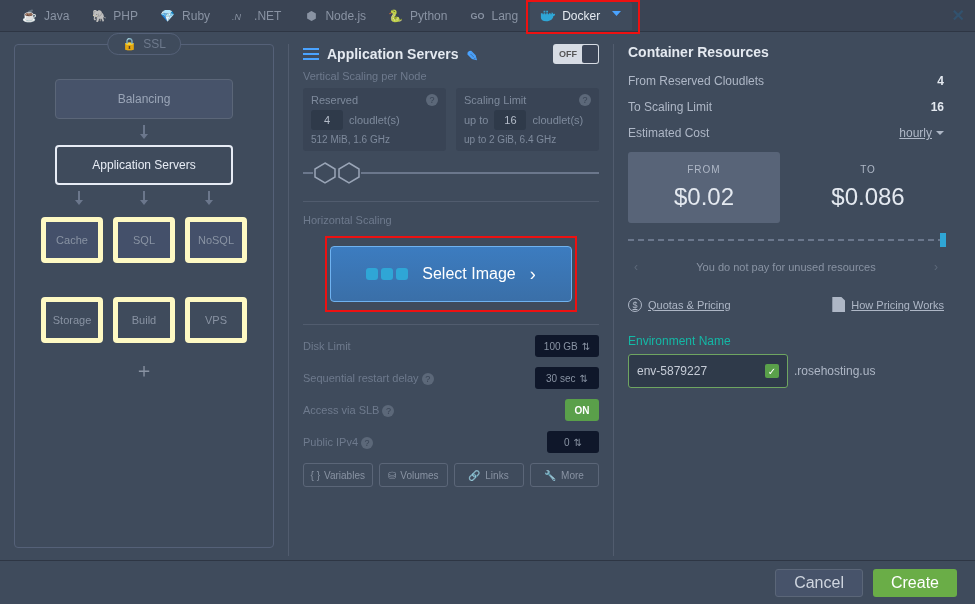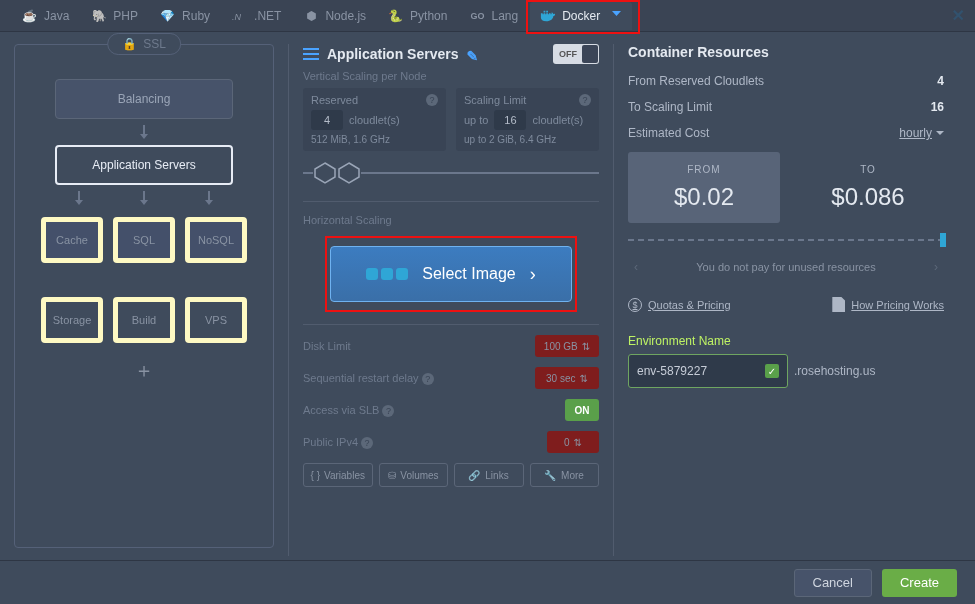--- a/index.html
+++ b/index.html
@@ -54,21 +54,21 @@
   .num-box { width: 32px; height: 20px; background: #2f3a4a; border-radius: 3px; display: flex; align-items:center; justify-content:center; color:#b5bdca; }
   .slider-hex { display: flex; align-items: center; gap: 0; margin-top: 10px; }
   .hex { width: 24px; height: 24px; }
   .select-image-wrap { position: relative; margin-top: 20px; }
   .select-image { width: 242px; height: 56px; margin: 0 auto; border: 1px solid #6fb2f0; border-radius: 4px; background: linear-gradient(#3c7cc0, #3a6fa8); display: flex; align-items: center; justify-content: center; gap: 14px; color: #fff; font-size: 16px; }
   .select-image .dots { display: flex; gap: 3px; }
   .select-image .dot { width: 12px; height: 12px; background: #2fa6d6; border-radius: 3px; }
   .select-image .chev { font-size: 18px; font-weight: 300; }
   .select-image-wrap .highlight-red { position: absolute; inset: -10px 22px; }
   .opt-row { display: flex; align-items: center; justify-content: space-between; margin-top: 10px; font-size: 11px; color: #6e7a8d; }
-  .pill { width: 64px; height: 22px; background: #7f1d1d; border-radius: 3px; display: flex; align-items: center; justify-content: center; font-size: 10px; color: #8993a3; gap: 4px; }
+  .pill { width: 64px; height: 22px; background: #0f172a; border-radius: 3px; display: flex; align-items: center; justify-content: center; font-size: 10px; color: #8993a3; gap: 4px; }
   .pill.on { background: #5aa04a; color: #fff; width: 34px; font-weight: 600; }
   .pill.num0 { width: 52px; }
   .btn-row4 { display: flex; gap: 6px; margin-top: 10px; }
   .mini-btn { flex: 1; height: 24px; border: 1px solid #5b6678; border-radius: 3px; display: flex; align-items: center; justify-content: center; gap: 4px; font-size: 10px; color: #8993a3; }
   
   .rs-head { font-size: 14px; color: #e4e9f0; font-weight: 600; margin-bottom: 14px; }
   .rs-row { display: flex; justify-content: space-between; font-size: 12px; color: #aeb7c6; margin-bottom: 12px; }
   .rs-row .v { color: #e4e9f0; font-weight: 600; }
   .rs-hourly { color: #aeb7c6; text-decoration: underline; display: inline-flex; align-items: center; gap: 4px; }
   .cost-row { display: flex; gap: 12px; margin-top: 8px; }
@@ -78,27 +78,27 @@
   .cost-box .amt { font-size: 24px; color: #e4e9f0; font-weight: 400; margin-top: 8px; }
   .dashed-sep { border-top: 2px dashed #6b778c; margin: 16px 0 12px; height: 0; position:relative; }
   .tag { width: 6px; height: 14px; background: #2fa6d6; position: absolute; right: -2px; top: -8px;}
   .info-msg { text-align: center; font-size: 11px; color: #8993a3; padding: 8px 0; }
   .nav-chev { color: #5c6879; padding: 0 6px; cursor: pointer; }
   .info-row { display:flex; align-items:center; justify-content:space-between;}
   .links-row { display: flex; justify-content: space-between; margin-top: 16px; font-size: 11px; }
   .links-row a { color: #aeb7c6; text-decoration: underline; display: inline-flex; gap: 6px; align-items: center; }
   .circ-dollar { width: 14px; height: 14px; border: 1.5px solid #aeb7c6; border-radius: 50%; display: inline-flex; align-items:center; justify-content:center; font-size: 9px; }
   .doc-icon { width: 13px; height: 15px; background: #aeb7c6; clip-path: polygon(0 0, 70% 0, 100% 25%, 100% 100%, 0 100%); position: relative; }
-  .env-lbl { font-size: 12px; color: #bef264; margin-top: 22px; margin-bottom: 6px; }
+  .env-lbl { font-size: 12px; color: #14b8a6; margin-top: 22px; margin-bottom: 6px; }
   .env-row { display: flex; align-items: center; gap: 6px; font-size: 12px; color: #aeb7c6; }
   .env-input { width: 160px; height: 26px; border: 1px solid #6fa561; border-radius: 3px; background: #2f3a4a; color: #c6ccd7; padding: 16px 8px; font-size: 12px; display: flex; align-items:center; justify-content: space-between; }
   .check { width: 14px; height: 14px; background: #5aa04a; border-radius: 2px; display:inline-flex; align-items:center; justify-content:center; color:#fff; font-size:10px; }
   
   .footer { height: 44px; border-top: 1px solid #2e3644; display: flex; align-items: center; justify-content: flex-end; padding-right: 18px; gap: 10px; }
-  .btn { height: 28px; padding: 0 18px; border-radius: 3px; font-size: 13px; display: flex; align-items: center; cursor: pointer; }
+  .btn { height: 28px; padding: 0 18px; border-radius: 3px; font-size: 16px; display: flex; align-items: center; cursor: pointer; }
   .btn.cancel { background: #47536a; color: #cfd5df; border: 1px solid #5b6678; }
   .btn.create { background: #6aad47; color: #fff; }
   svg { display: block; }
 </style>
 </head>
 <body>
 
 <div class="tabs">
   <div class="tab">
       <span class="ico">☕</span>

